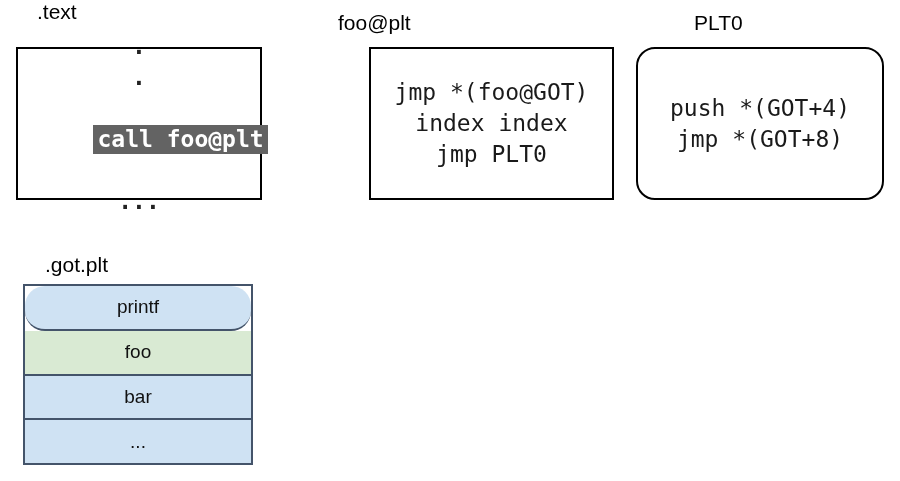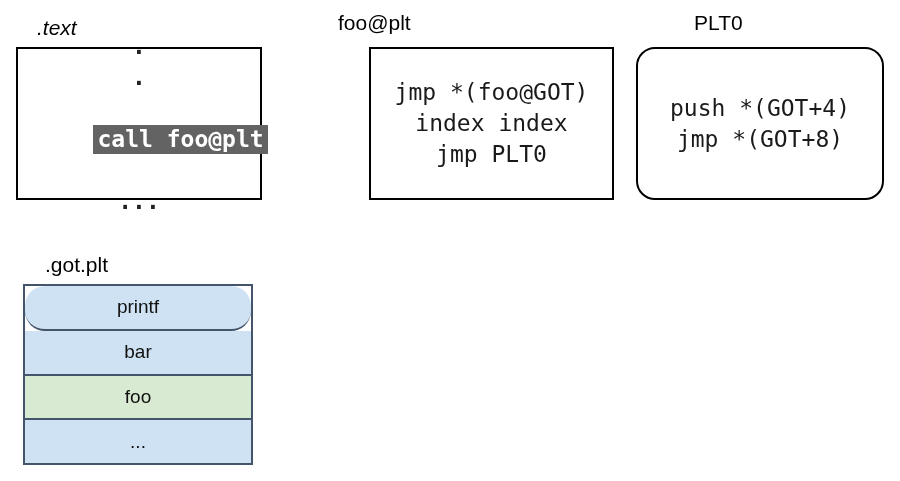--- a/index.html
+++ b/index.html
@@ -77,21 +77,21 @@
     color: #111111;
     border-bottom-style: solid;
     border-bottom-width: 2px;
   }
   .got-row:last-child {
     border-bottom: none;
   }
   #text-section-box   { left: 16px;  top: 47px; width: 246px; height: 153px; }
   #foo-plt-box        { left: 327px; top: 47px; width: 245px; height: 153px; }
   #plt0-box           { left: 636px; top: 47px; width: 248px; height: 153px; border-radius: 19px; }
-  #text-section-label { left: 37px;  top: 16px; font-style: italic; }
+  #text-section-label { left: 37px;  top: 0; }
   #foo-plt-label      { left: 338px; top: 11px; }
   #plt0-label         { left: 650px; top: 11px; margin-left: 44px; }
   #got-plt-label      { left: 45px;  top: 253px; }
 </style>
 </head>
 <body style="background: rgb(255, 255, 255);">
 
 <div>
 
   <div id="text-section-label" class="section-label">.text</div>
@@ -113,18 +113,18 @@
 
   <div id="plt0-label" class="section-label">PLT0</div>
   <div id="plt0-box" class="code-box" style="border-color: rgb(0, 0, 0);">
     <div class="code-line">push *(GOT+4)</div>
     <div class="code-line">jmp *(GOT+8)</div>
   </div>
 
   <div id="got-plt-label" class="section-label">.got.plt</div>
   <div class="got-table" style="border-color: rgb(68, 84, 106);">
     <div class="got-row" style="background-color: rgb(207, 226, 243); border-bottom-color: rgb(68, 84, 106); border-radius: 20px;">printf</div>
+    <div class="got-row" style="background-color: rgb(217, 234, 211); border-bottom-color: rgb(68, 84, 106);">foo</div>
     <div class="got-row" style="background-color: rgb(207, 226, 243); border-bottom-color: rgb(68, 84, 106);">bar</div>
-    <div class="got-row" style="background-color: rgb(217, 234, 211); border-bottom-color: rgb(68, 84, 106);">foo</div>
     <div class="got-row" style="background-color: rgb(207, 226, 243); border-bottom-color: rgb(68, 84, 106);">...</div>
   </div>
 
 </div>
 
 </body></html>

